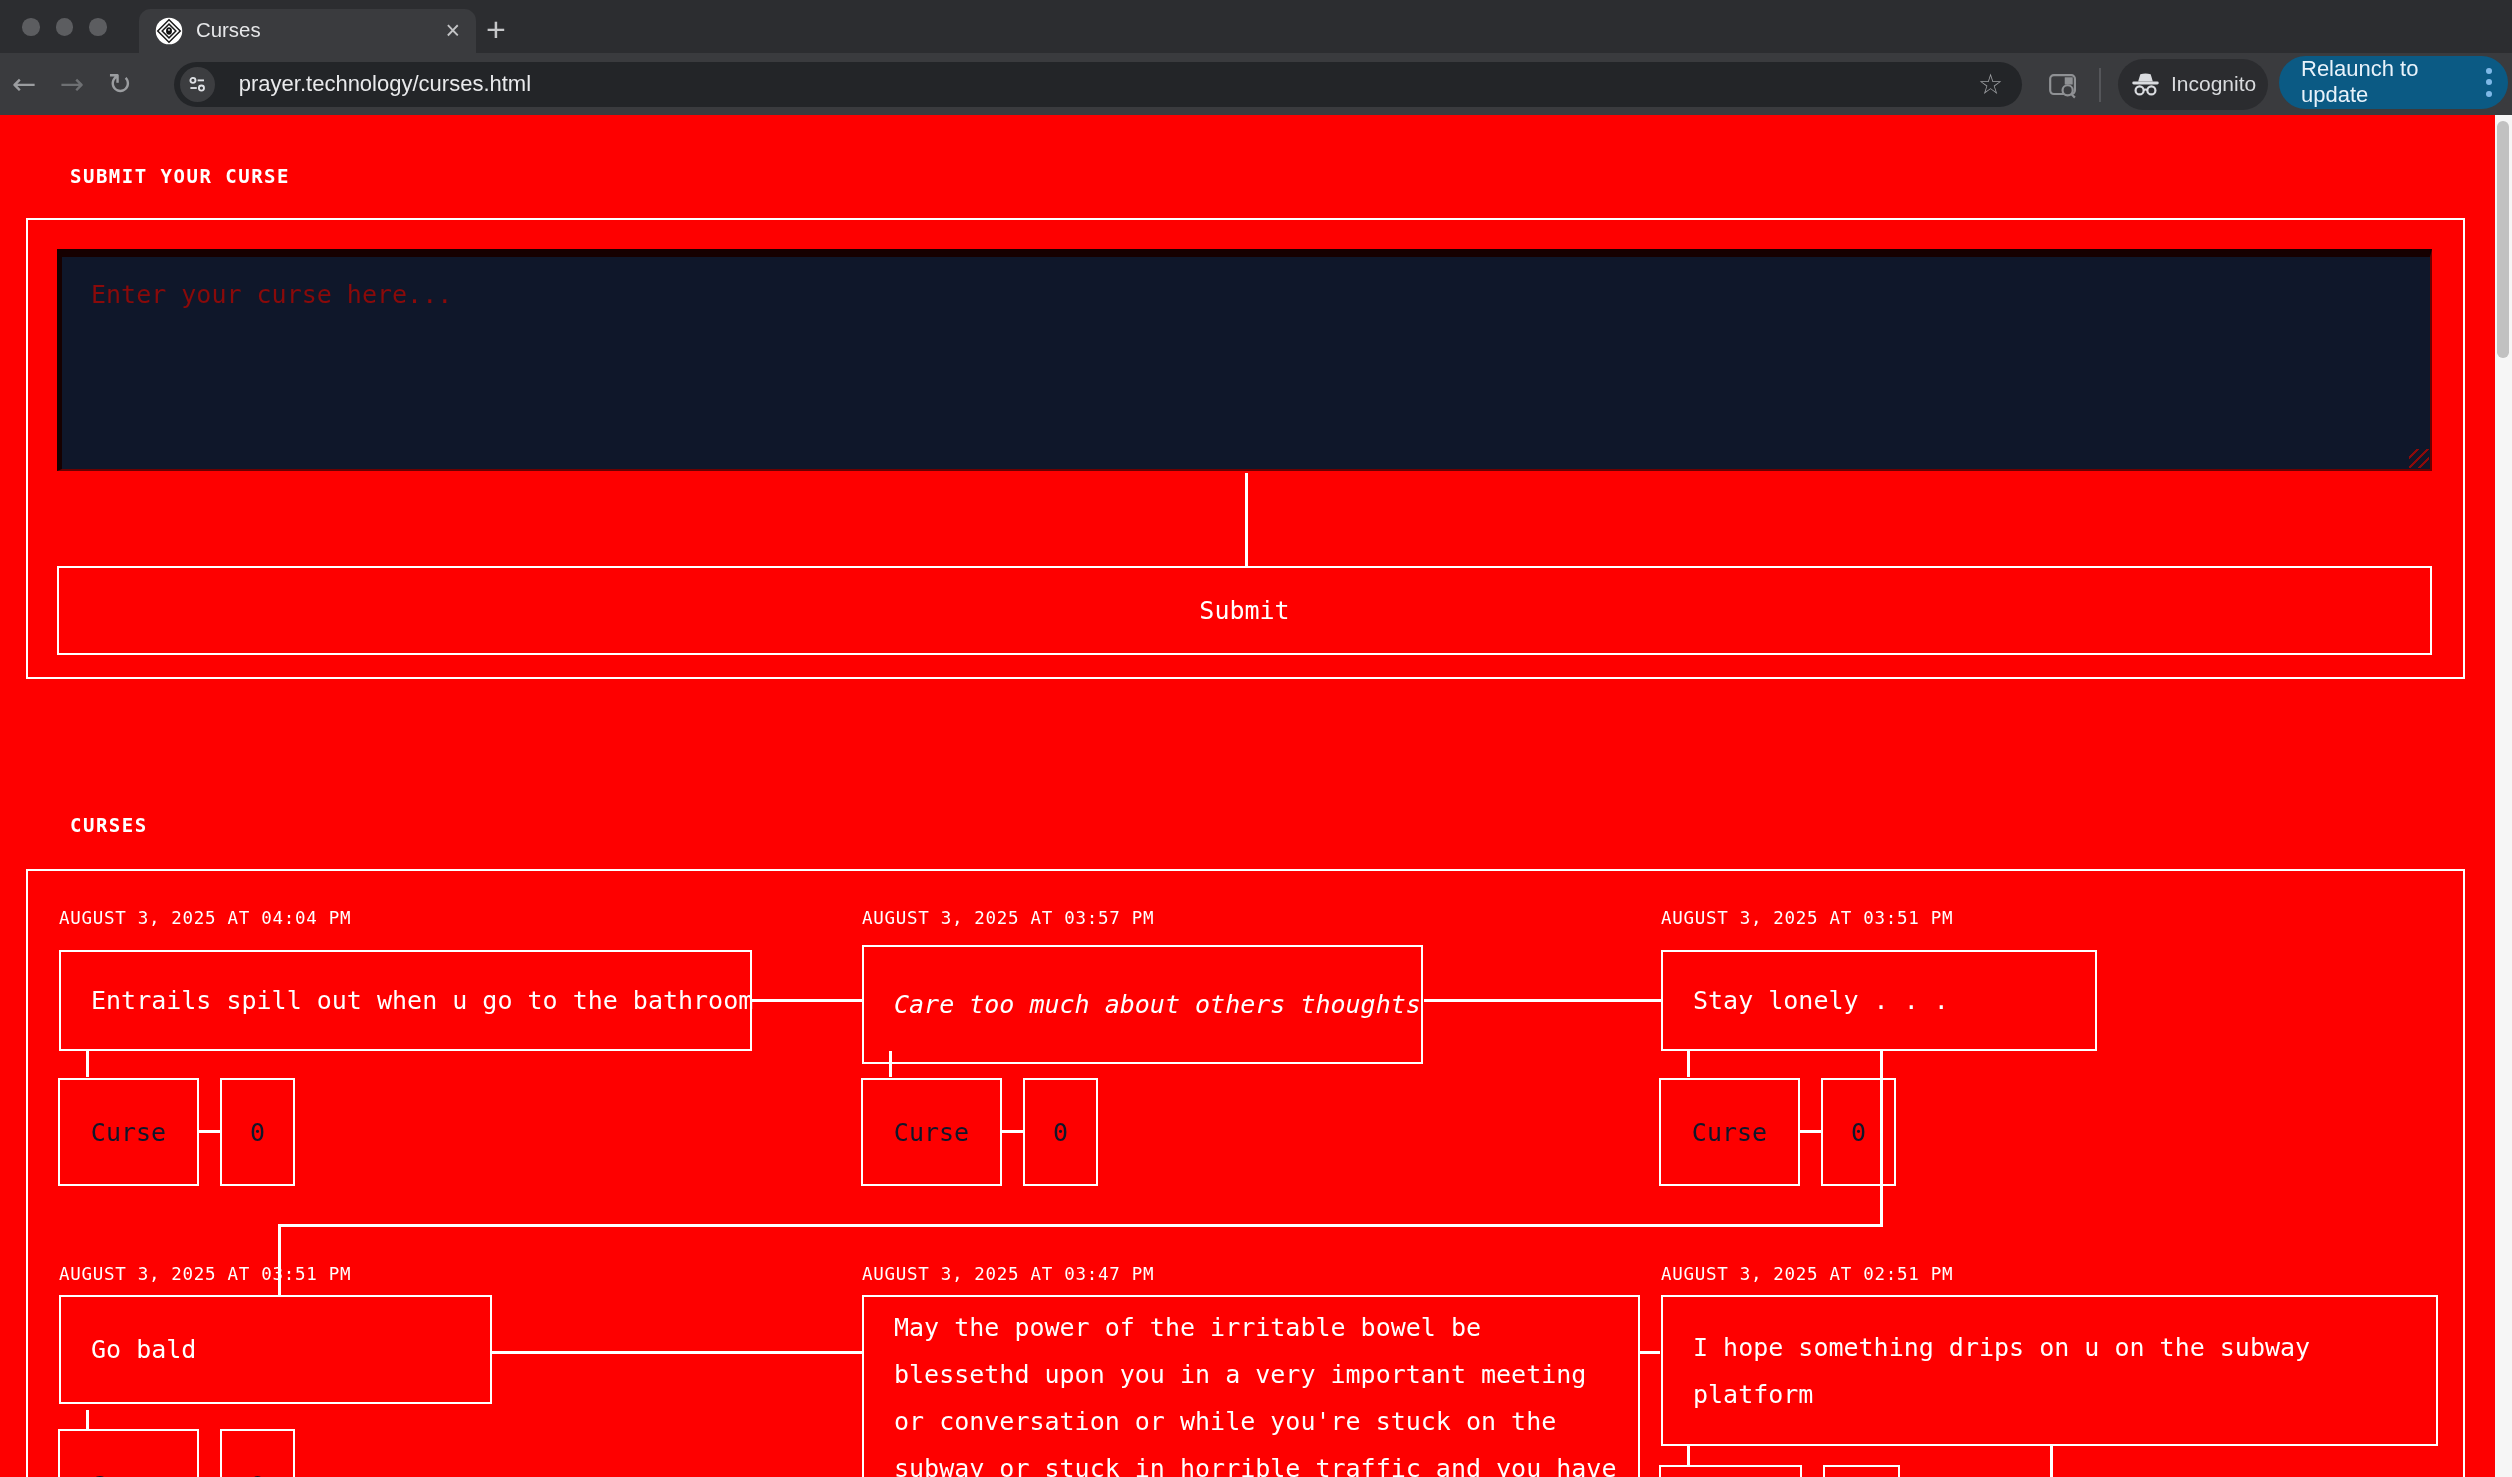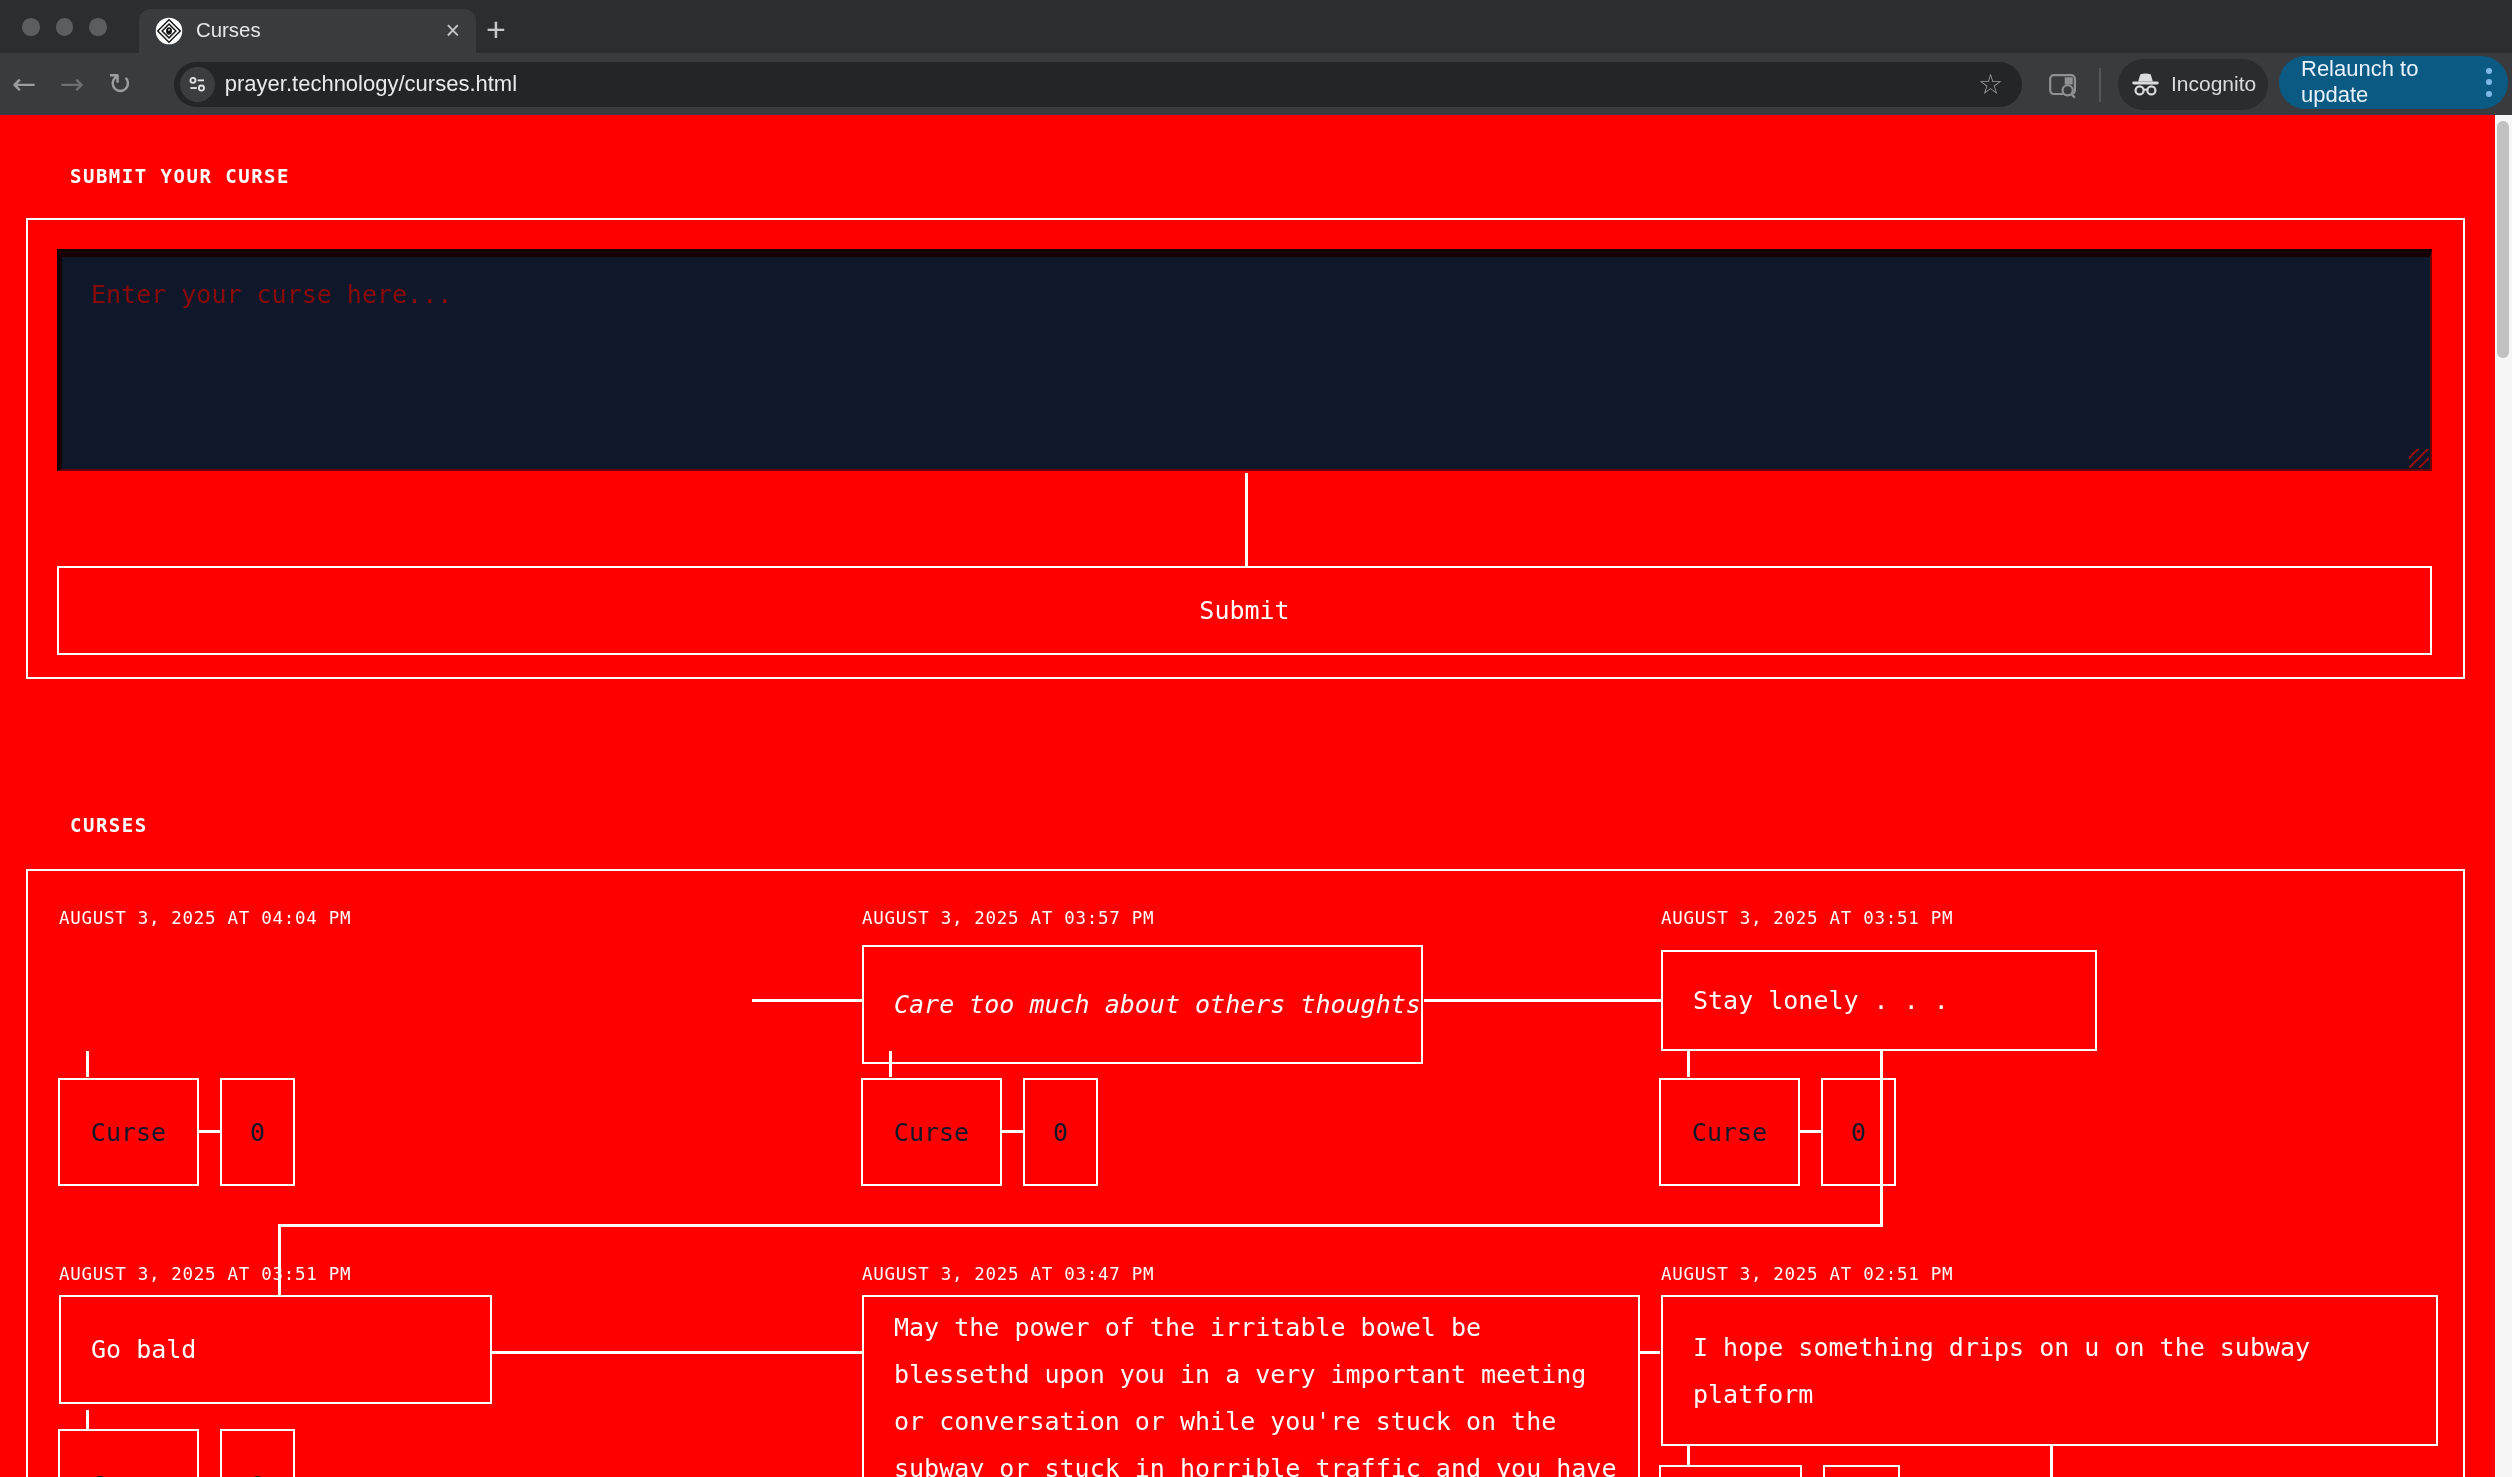--- a/index.html
+++ b/index.html
@@ -18,21 +18,21 @@
   .tab-close { color:#c3c4c6; font-size:25px; line-height:1; }
   .newtab { position:absolute; left:486px; top:10.2px; color:#c6c7c9; font-size:34px; font-weight:300; }
   .toolbar { position:absolute; left:0; top:53px; width:2512px; height:62px; background:#3a3b3e;
              display:flex; align-items:center; }
   .navbtn { font-size:29px; color:#9b9da0; width:48px; text-align:center;
             font-family:"DejaVu Sans",sans-serif; }
   .urlbar { position:absolute; left:174px; top:8.8px; width:1848px; height:45px; background:#232528;
             border-radius:22.6px; display:flex; align-items:center; }
   .chip { width:35px; height:35px; border-radius:50%; background:#3c3d40; margin-left:5.8px;
           display:flex; align-items:center; justify-content:center; }
-  .url-text { color:#e9eaec; font-size:22px; margin-left:10px; flex:1; }
+  .url-text { color:#e9eaec; font-size:22px; margin-left:24px; flex:1; }
   .star { font-size:28px; color:#9b9da0; margin-right:19px; font-family:"DejaVu Sans",sans-serif; }
   .panelicon { position:absolute; left:2048px; top:19px; }
   .sep { position:absolute; left:2099px; top:14.6px; width:2.2px; height:34px; background:#55565a; }
   .incog { position:absolute; left:2118px; top:5.8px; width:150px; height:51px; background:#2b2c2f;
            border-radius:25.5px; display:flex; align-items:center; justify-content:center; gap:10.2px; }
   .incog-label { color:#d9dbde; font-size:21px; }
   .relaunch { position:absolute; left:2279px; top:2.9px; width:229px; height:53px; background:#0b5a84;
               border-radius:28px; display:flex; align-items:center; padding:0 16px 0 22px; }
   .relaunch-label { color:#e8f2fa; font-size:22px; flex:1; }
   .kebab { display:flex; flex-direction:column; gap:5.8px; margin-left:7.3px; }
@@ -172,20 +172,21 @@
     <div class="grip"></div>
     <div class="form-conn"></div>
     <button class="submit-btn">Submit</button>
   </div>
 
   <div class="sec-label" id="lbl-curses">CURSES</div>
 
   <div class="curses-box">
 
     <div class="ts" id="ts0">AUGUST 3, 2025 AT 04:04 PM</div>
+    <div class="cbox" id="box0">Entrails spill out when u go to the bathroom</div>
     <div class="vline" style="left:58px;top:180px;height:26px;"></div>
     <button class="cbtn" id="curse0">Curse</button>
     <div class="hline" style="left:171px;top:259px;width:21px;"></div>
     <div class="cbtn" id="zero0">0</div>
 
     <div class="ts" id="ts1">AUGUST 3, 2025 AT 03:57 PM</div>
     <div class="cbox" id="box1">Care too much about others thoughts</div>
     <div class="vline" style="left:861px;top:180px;height:26px;"></div>
     <button class="cbtn" id="curse1">Curse</button>
     <div class="hline" style="left:974px;top:259px;width:21px;"></div>

